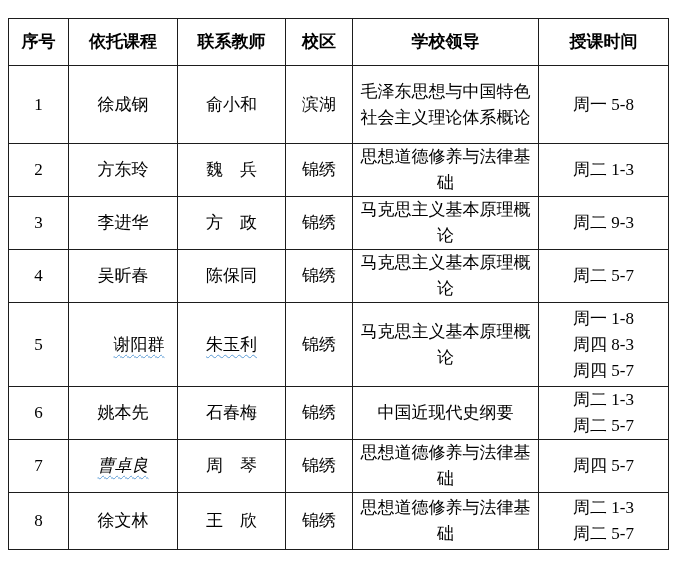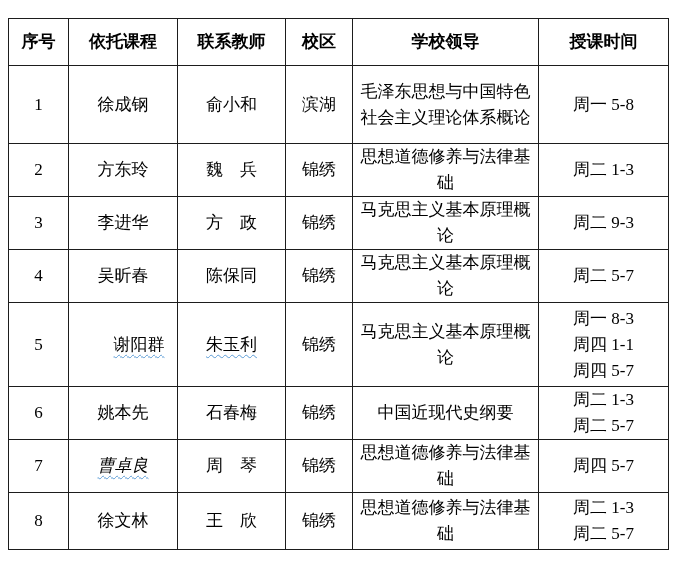--- a/index.html
+++ b/index.html
@@ -119,21 +119,21 @@
           <td>锦绣</td>
           <td class="cell-course">马克思主义基本原理概论</td>
           <td class="cell-time"><div class="time-block"><div>周二 5-7</div></div></td>
         </tr>
         <tr>
           <td>5</td>
           <td><span class="wavy" style="text-decoration-color: rgb(91, 155, 213); margin-left: 32px;">谢阳群</span></td>
           <td><span class="wavy" style="text-decoration-color: rgb(91, 155, 213); text-align: center;">朱玉利</span></td>
           <td>锦绣</td>
           <td class="cell-course">马克思主义基本原理概论</td>
-          <td class="cell-time"><div class="time-block"><div>周一 8-3</div><div>周四 1-1</div><div>周四 5-7</div></div></td>
+          <td class="cell-time"><div class="time-block"><div>周一 1-8</div><div>周四 8-3</div><div>周四 5-7</div></div></td>
         </tr>
         <tr>
           <td>6</td>
           <td>姚本先</td>
           <td>石春梅</td>
           <td>锦绣</td>
           <td class="cell-course">中国近现代史纲要</td>
           <td class="cell-time"><div class="time-block"><div>周二 1-3</div><div>周二 5-7</div></div></td>
         </tr>
         <tr>

